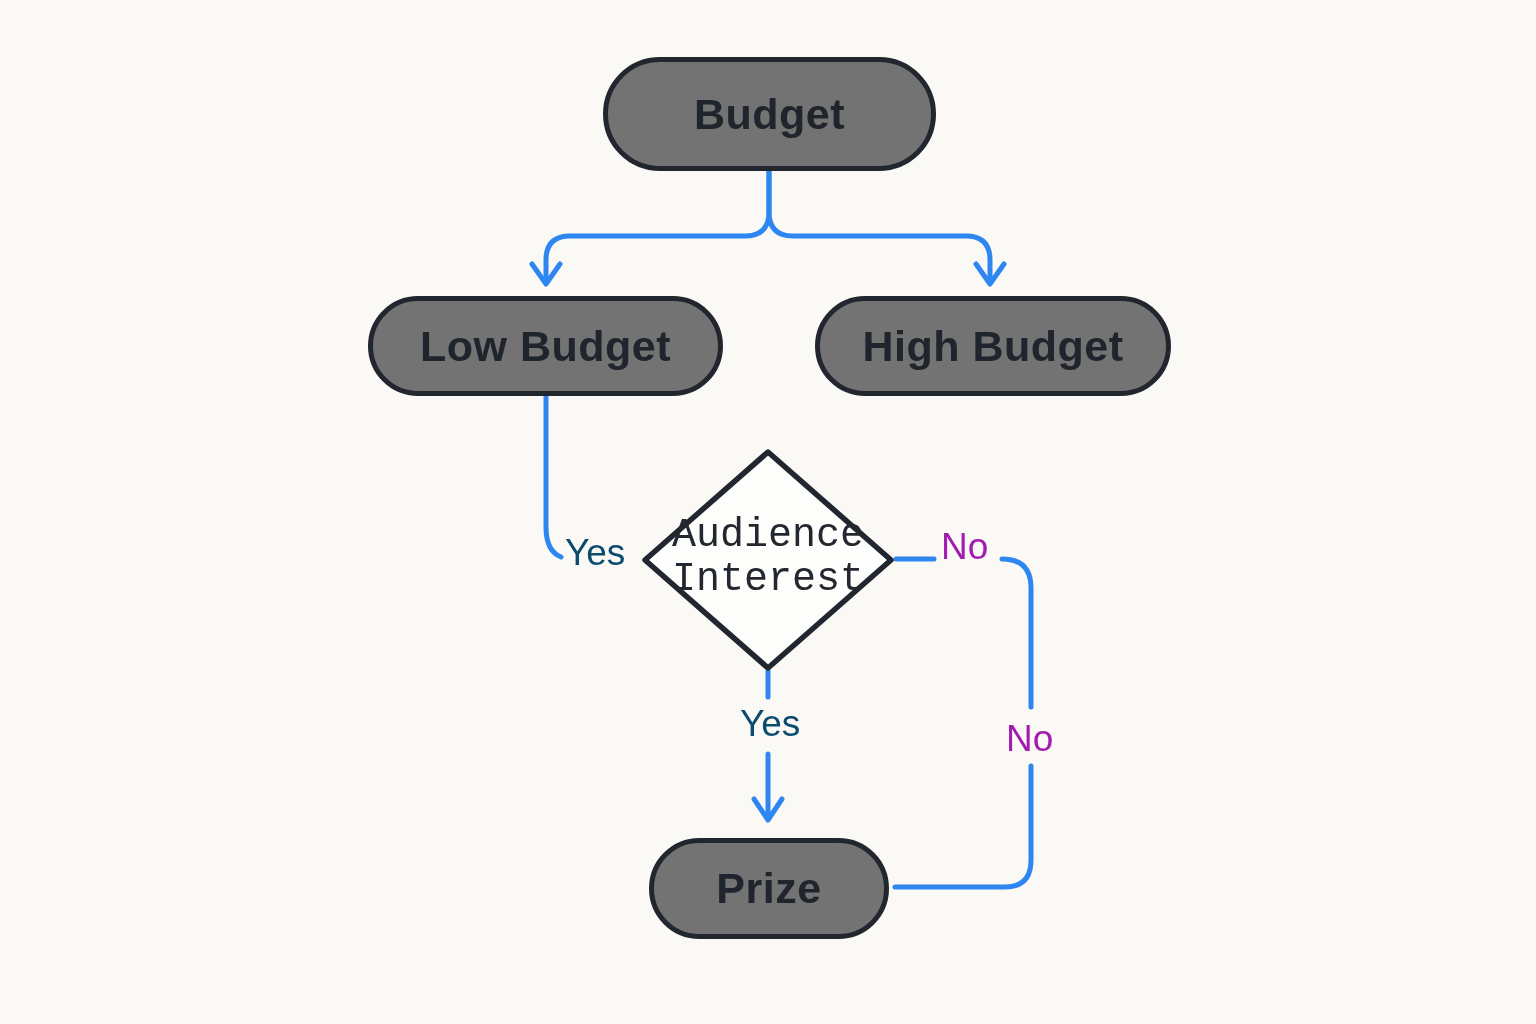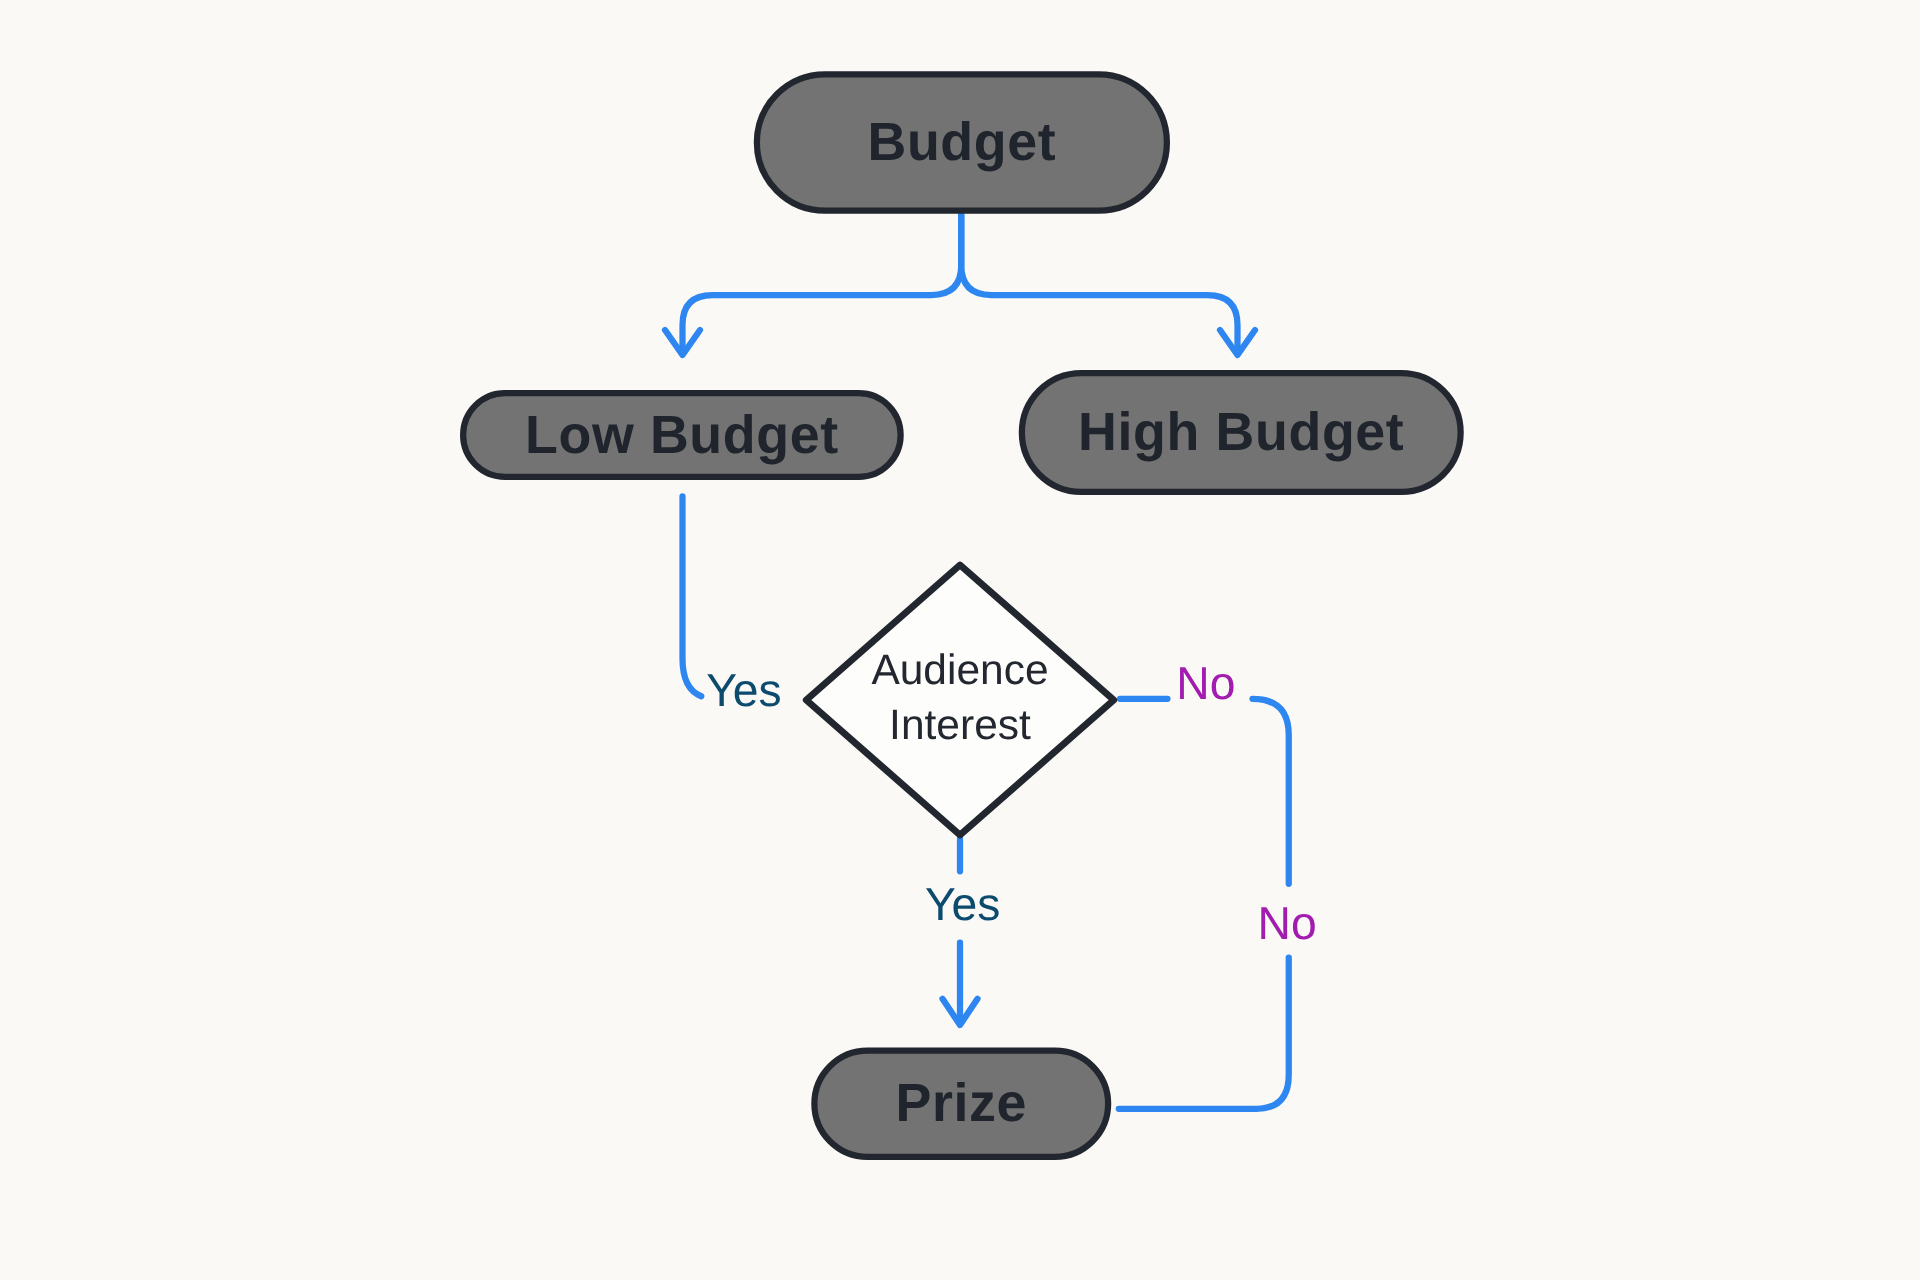--- a/index.html
+++ b/index.html
@@ -46,24 +46,25 @@
     font-size: 43px;
     color: #20242c;
     letter-spacing: 0.5px;
   }
   .decision-label {
     position: absolute;
     left: 648px;
     top: 514px;
     width: 240px;
     text-align: center;
-    font-size: 34px;
+    font-size: 40px;
     font-weight: 500;
     color: #23272f;
     line-height: 44px;
+    font-family: Liberation Mono, monospace;
   }
   .decision-label span { display: block; }
   .edge-label {
     position: absolute;
     font-size: 37px;
     line-height: 40px;
     white-space: nowrap;
   }
   .edge-label.yes {
     color: #0c4a6e;
@@ -100,34 +101,34 @@
     <path d="M 768 754 L 768 818" stroke="#2e86f0"></path>
     <path d="M 754 799 L 768 820 L 782 799" stroke="#2e86f0"></path>
 
     <polygon class="decision" points="768,452 891,560 768,668 645,560" stroke="#22262e"></polygon>
   </svg>
 
   <div class="node" style="left:603px; top:57px; width:333px; height:114px;">
     <span>Budget</span>
   </div>
 
-  <div class="node" style="left:368px; top:312px; width:355px; height:72px;">
+  <div class="node" style="left:368px; top:296px; width:355px; height:100px;">
     <span>Low Budget</span>
   </div>
 
   <div class="node" style="left:815px; top:296px; width:356px; height:100px;">
     <span>High Budget</span>
   </div>
 
   <div class="decision-label">
     <span>Audience</span>
     <span>Interest</span>
   </div>
 
-  <div class="node" style="left:649px; top:838px; width:240px; height:90px;">
+  <div class="node" style="left:649px; top:838px; width:240px; height:101px;">
     <span>Prize</span>
   </div>
 
   <div class="edge-label yes" style="left:565px; top:533px;">Yes</div>
 
   <div class="edge-label no" style="left:941px; top:527px;">No</div>
 
   <div class="edge-label yes" style="left:740px; top:704px;">Yes</div>
 
   <div class="edge-label no" style="left:1006px; top:719px;">No</div>

